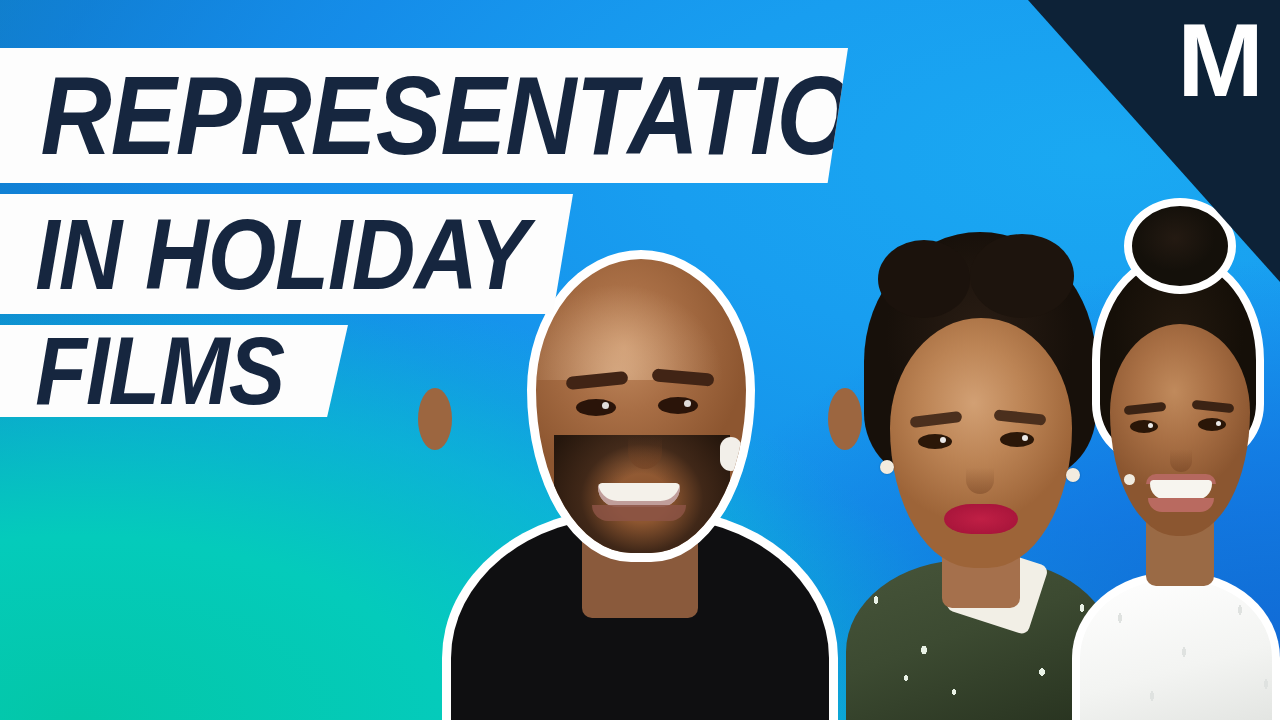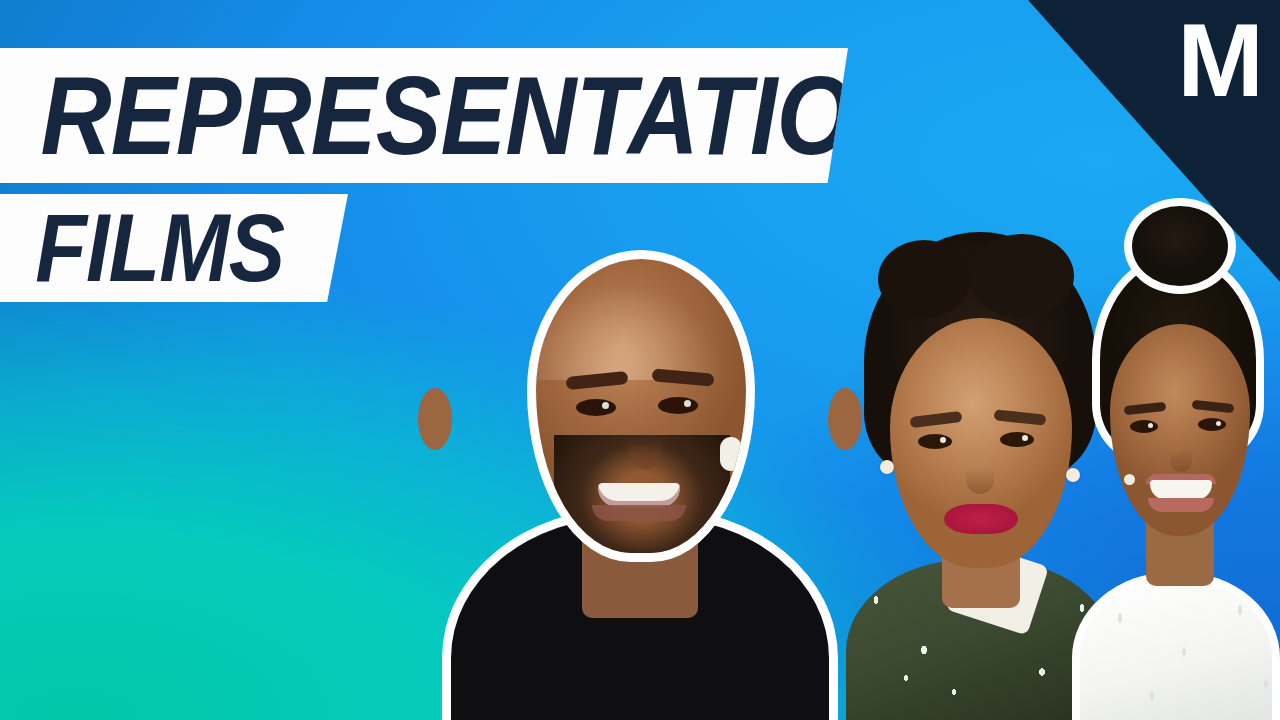--- a/index.html
+++ b/index.html
@@ -103,21 +103,21 @@
     background: #fdfdfd;
     margin-bottom: 11px;
     display: flex;
     align-items: center;
     box-shadow: 0 1px 2px rgba(0,0,0,0.10);
   }
   .banner-1 { height: 135px; width: 848px;
               clip-path: polygon(0 0, 100% 0, 97.6% 100%, 0 100%); }
   .banner-2 { height: 120px; width: 573px;
               clip-path: polygon(0 0, 100% 0, 96.5% 100%, 0 100%); }
-  .banner-3 { height: 108px; width: 348px;
+  .banner-3 { height: 92px; width: 348px;
               clip-path: polygon(0 0, 100% 0, 94% 100%, 0 100%); }
 
   .banner-text {
     display: block;
     color: #16263f;
     font-family: "Liberation Sans", sans-serif;
     font-weight: 700;
     font-style: italic;
     white-space: nowrap;
     transform: scaleX(0.88);
@@ -382,20 +382,23 @@
       </div>
       <span class="sr">Woman with high bun smiling broadly, wearing a white textured top</span>
     </div>
 
   </div>
 
   <div class="headline-stack">
     <div class="banner banner-1">
       <span class="banner-text">REPRESENTATION</span>
     </div>
+    <div class="banner banner-2">
+      <span class="banner-text">IN HOLIDAY</span>
+    </div>
     <div class="banner banner-3">
       <span class="banner-text">FILMS</span>
     </div>
   </div>
 
   <div class="corner-badge"></div>
   <div class="logo-m">M</div>
 
 </div>
 

